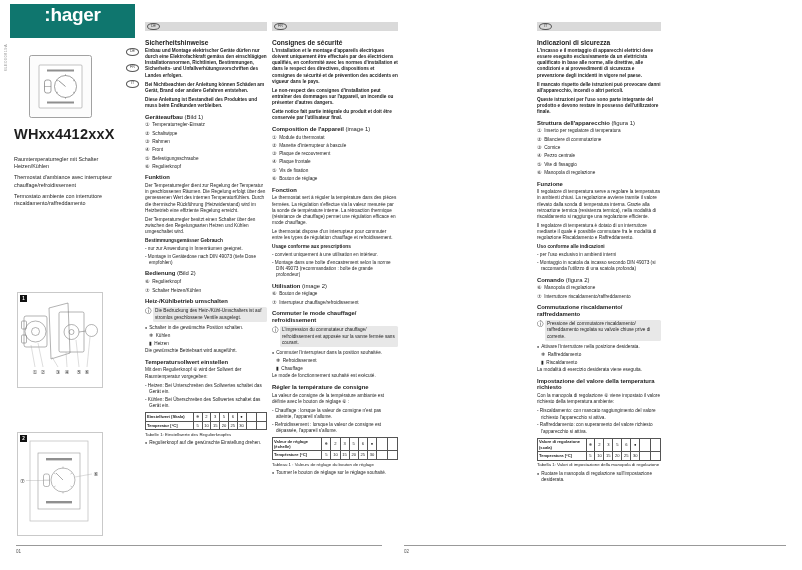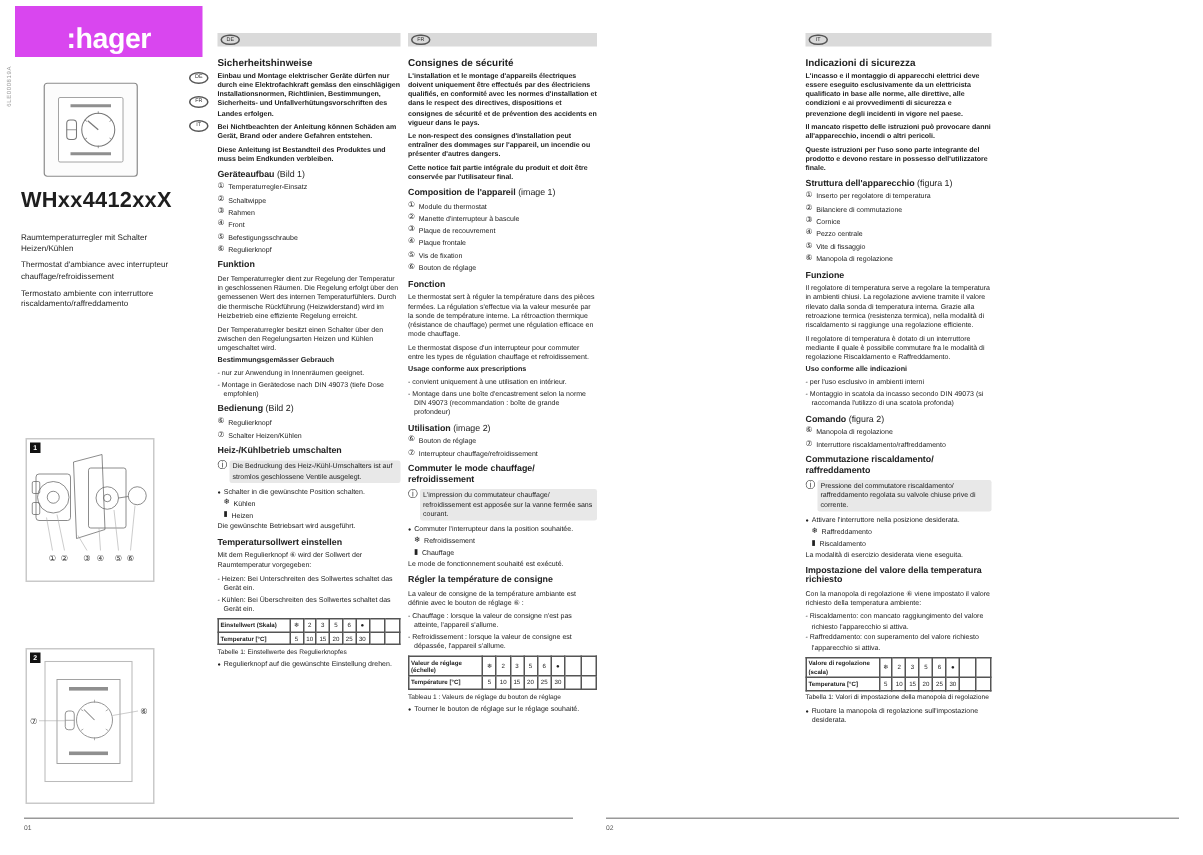--- a/index.html
+++ b/index.html
@@ -4,22 +4,22 @@
 <style>
   html,body{margin:0;padding:0;}
   body{
     width:802px;height:570px;background:#ffffff;position:relative;overflow:hidden;
     font-family:"Liberation Sans","DejaVu Sans",sans-serif;color:#1e1e1e;
     -webkit-font-smoothing:antialiased;
   }
   .abs{position:absolute;}
 
   
-  #logo-box{left:10px;top:4px;width:125px;height:34px;background:#d946ef;
-    display:flex;align-items:flex-end;justify-content:center;}
+  #logo-box{left:10px;top:4px;width:125px;height:34px;background:#0f766e;
+    display:flex;align-items:flex-start;justify-content:center;}
   #logo-box span{color:#fff;font-size:19px;font-weight:bold;letter-spacing:-0.3px;}
   #side-code{left:3px;top:44px;writing-mode:vertical-rl;transform:rotate(180deg);
     font-size:4px;color:#999;letter-spacing:0.4px;}
   #photo{left:28px;top:54px;width:66px;height:66px;}
   #product-code{left:14px;top:126px;font-size:14.5px;font-weight:bold;letter-spacing:0.2px;}
   #product-names{left:14px;top:156px;width:118px;font-size:5.4px;line-height:1.38;}
   #product-names p{margin:0 0 3.5px 0;}
   .lang-stack{left:126px;top:48px;display:flex;flex-direction:column;gap:8.5px;}
   .oval{border:0.5px solid #555;border-radius:50%;font-size:3.6px;line-height:1;
     padding:1px 2px;color:#333;text-align:center;min-width:7px;background:#fff;}

